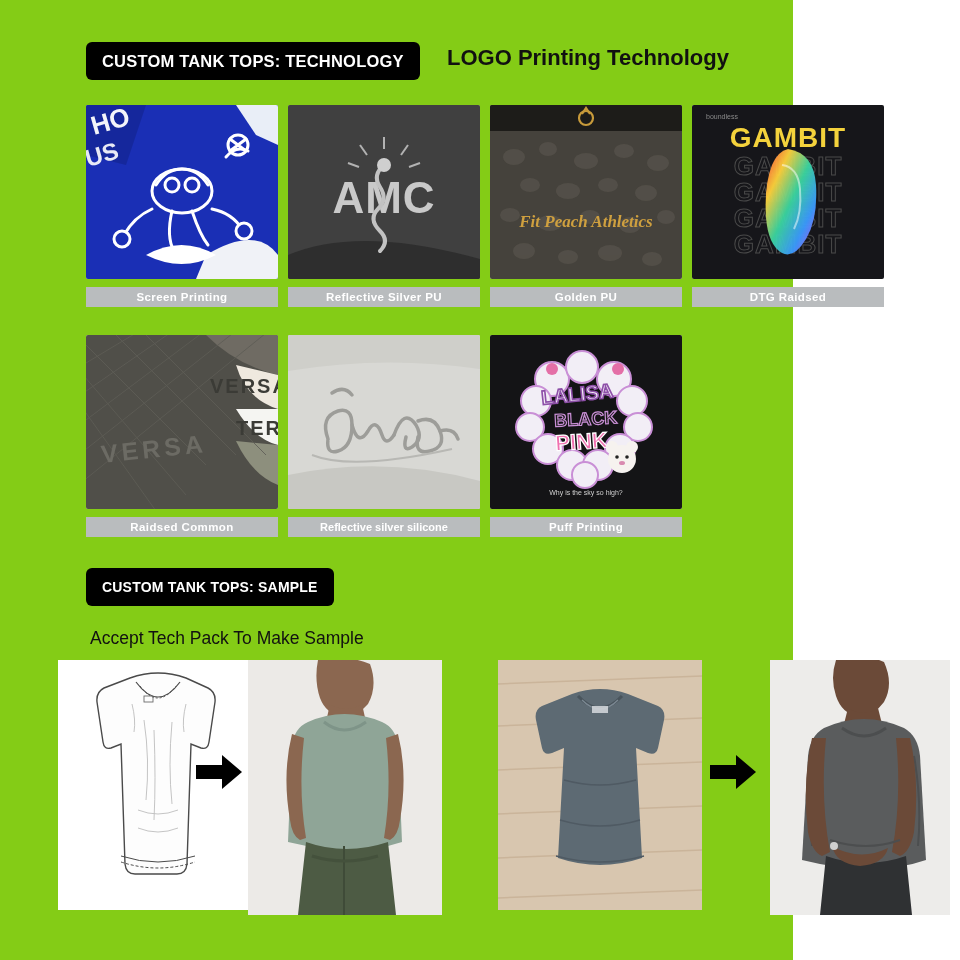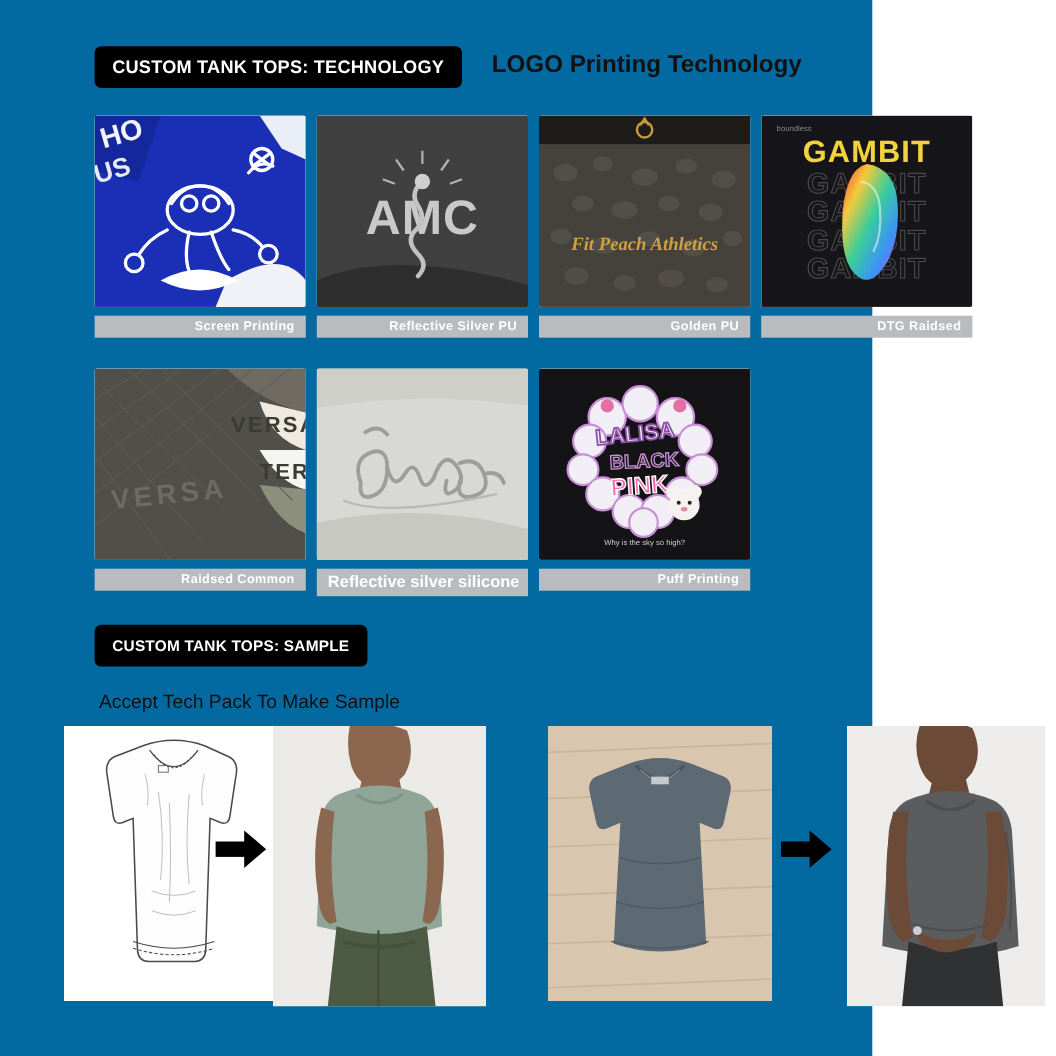--- a/index.html
+++ b/index.html
@@ -6,21 +6,21 @@
   html, body {
     margin: 0; padding: 0;
     width: 960px; height: 960px;
     background: #ffffff;
     font-family: "Liberation Sans", sans-serif;
     overflow: hidden;
   }
   .page {
     position: relative;
     width: 793px; height: 960px;
-    background: #0369a1;
+    background: #84cc16;
   }
 
   
   .badge {
     position: absolute;
     background: #000000;
     color: #ffffff;
     font-weight: bold;
     letter-spacing: .2px;
     display: flex;
@@ -61,25 +61,25 @@
     display: flex;
     justify-content: center;
   }
   .caption {
     background: #b9bcbe;
     color: #ffffff;
     font-size: 11.5px;
     font-weight: bold;
     letter-spacing: .4px;
     padding: 4px 10px;
-    text-align: right;
+    text-align: center;
     white-space: nowrap;
     width: 100%;
   }
-  .caption.shrink { font-size: 15px; letter-spacing: 0; }
+  .caption.shrink { font-size: 11px; letter-spacing: 0; }
 
   
   .sample-title {
     position: absolute;
     font-size: 17.5px;
     font-weight: normal;
     color: #111111;
   }
   #sample-title-left { left: 90px; top: 628px; }
   #sample-title-right { left: 502px; top: 628px; }

